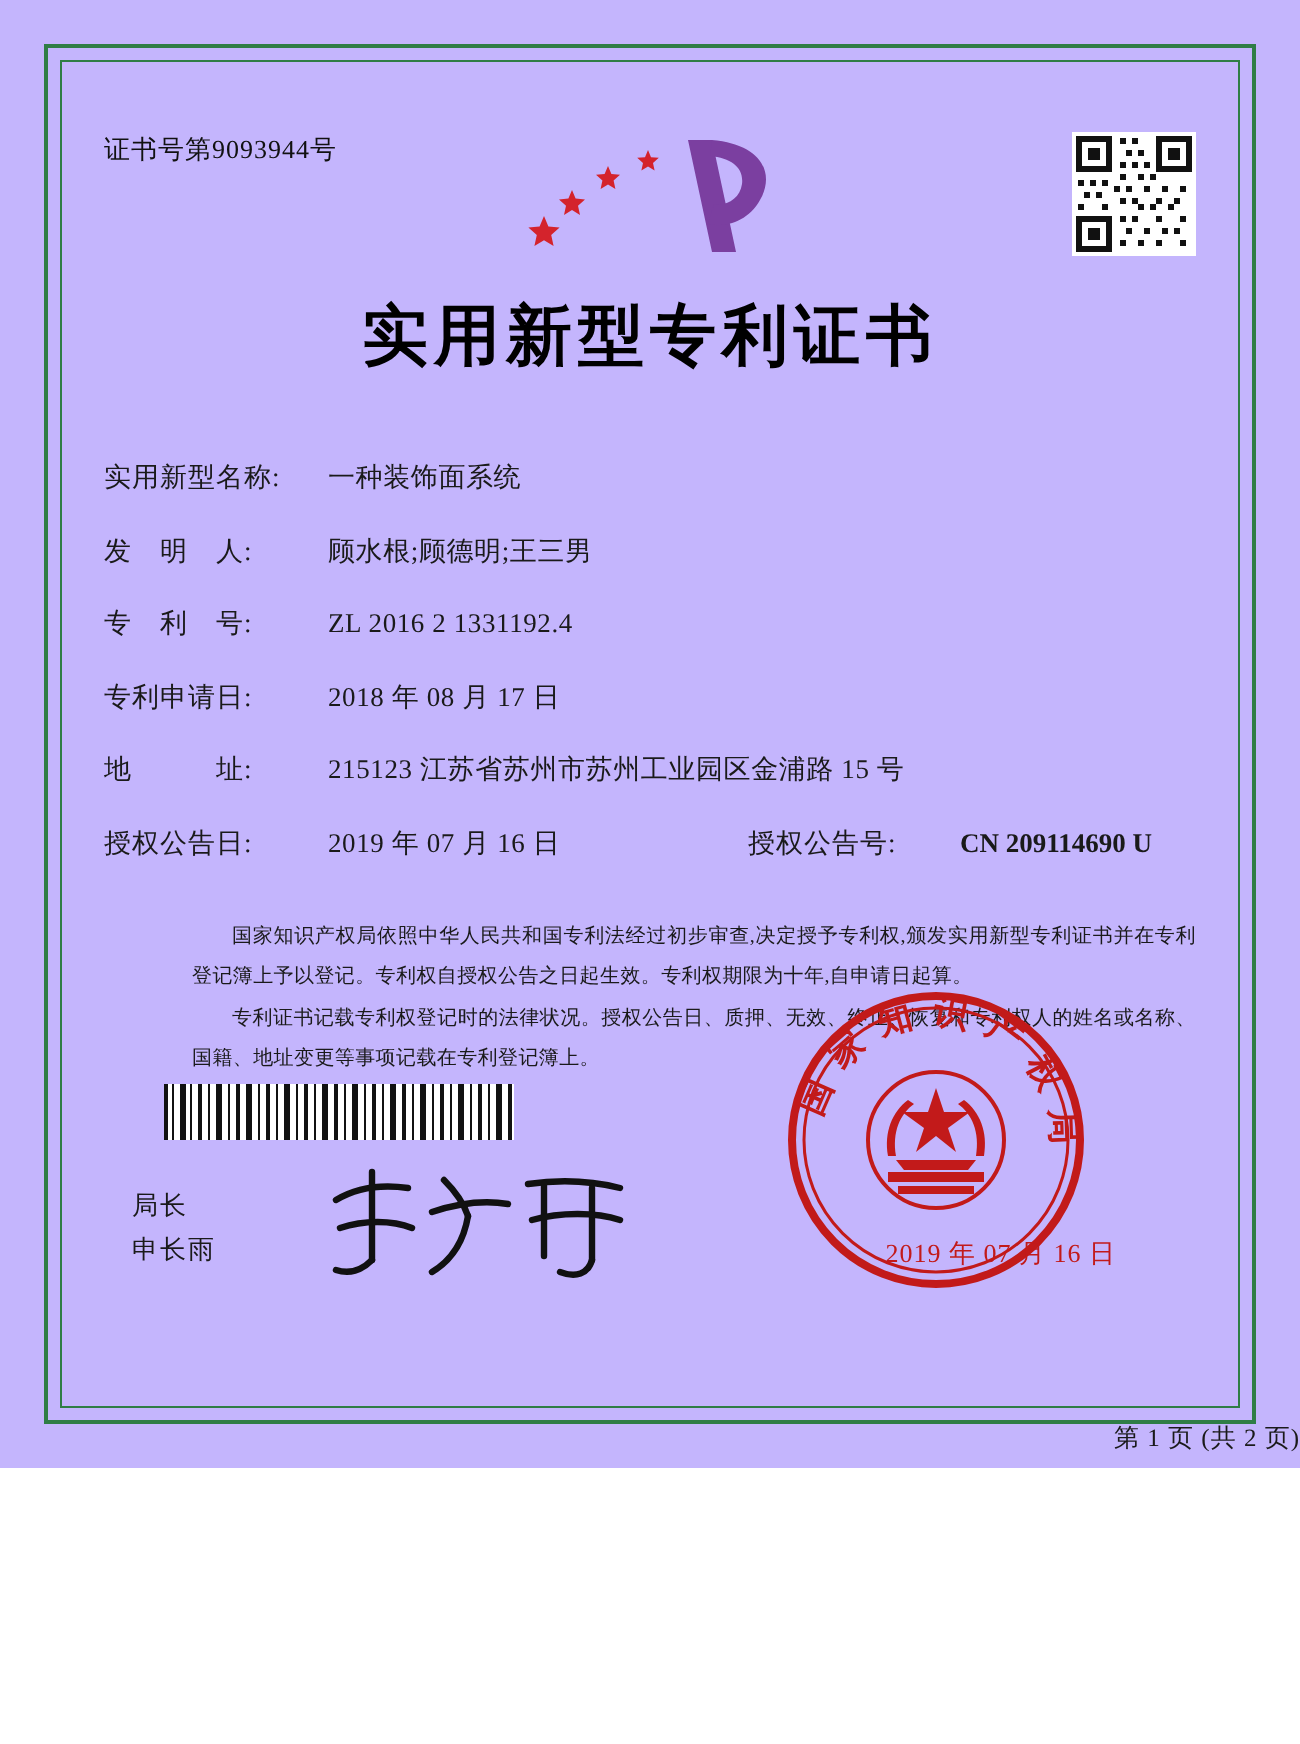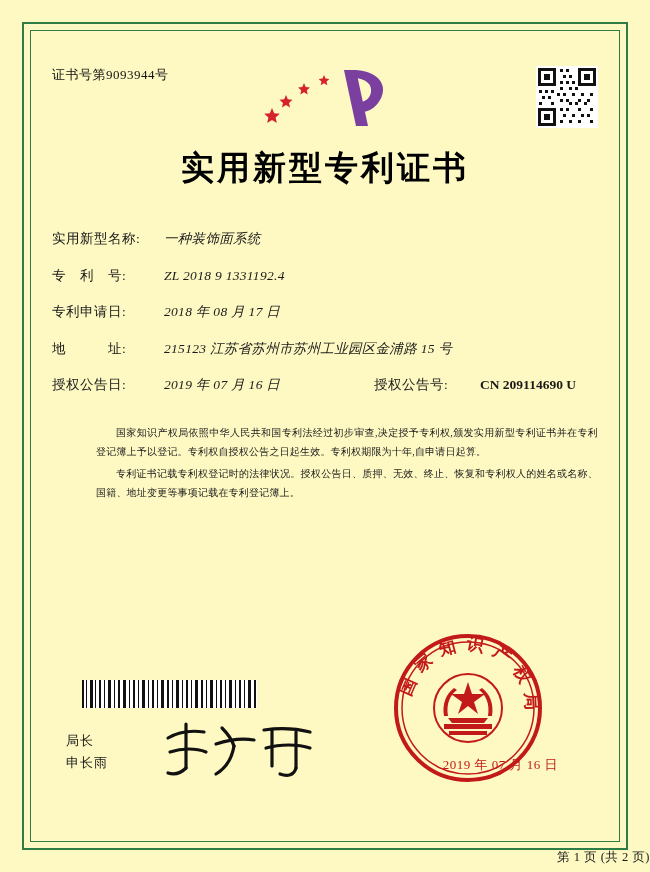--- a/index.html
+++ b/index.html
@@ -7,22 +7,22 @@
     padding: 0;
     background: #ffffff;
   }
   body {
     font-family: "Liberation Serif", "DejaVu Serif", serif;
     color: #1a1a1a;
   }
   .page {
     position: relative;
     width: 650px;
-    height: 872px;
-    background: #fef9c3;
+    height: 734px;
+    background: #c4b5fd;
     overflow: hidden;
   }
   
   .border-outer {
     position: absolute;
     left: 22px;
     top: 22px;
     right: 22px;
     bottom: 22px;
     border: 2px solid #2f7d46;
@@ -87,21 +87,20 @@
   }
   .field-label {
     width: 112px;
     flex: 0 0 112px;
     white-space: nowrap;
     letter-spacing: 0.5px;
   }
   .field-value {
     flex: 1 1 auto;
     letter-spacing: 0.3px;
-    font-style: italic;
   }
   .field-row.split .field-value {
     flex: 0 0 auto;
     width: 210px;
   }
   .field-label2 {
     width: 106px;
     flex: 0 0 106px;
     white-space: nowrap;
     letter-spacing: 0.5px;
@@ -258,24 +257,28 @@
 
     <div class="title">实用新型专利证书</div>
 
     <div class="fields">
 
       <div class="field-row">
         <div class="field-label">实用新型名称:</div>
         <div class="field-value">一种装饰面系统</div>
       </div>
 
+      <div class="field-row">
+        <div class="field-label">发　明　人:</div>
+        <div class="field-value">顾水根;顾德明;王三男</div>
+      </div>
 
       <div class="field-row">
         <div class="field-label">专　利　号:</div>
-        <div class="field-value">ZL 2018 9 1331192.4</div>
+        <div class="field-value">ZL 2016 2 1331192.4</div>
       </div>
 
       <div class="field-row">
         <div class="field-label">专利申请日:</div>
         <div class="field-value">2018 年 08 月 17 日</div>
       </div>
 
 
       <div class="field-row">
         <div class="field-label">地　　　址:</div>

